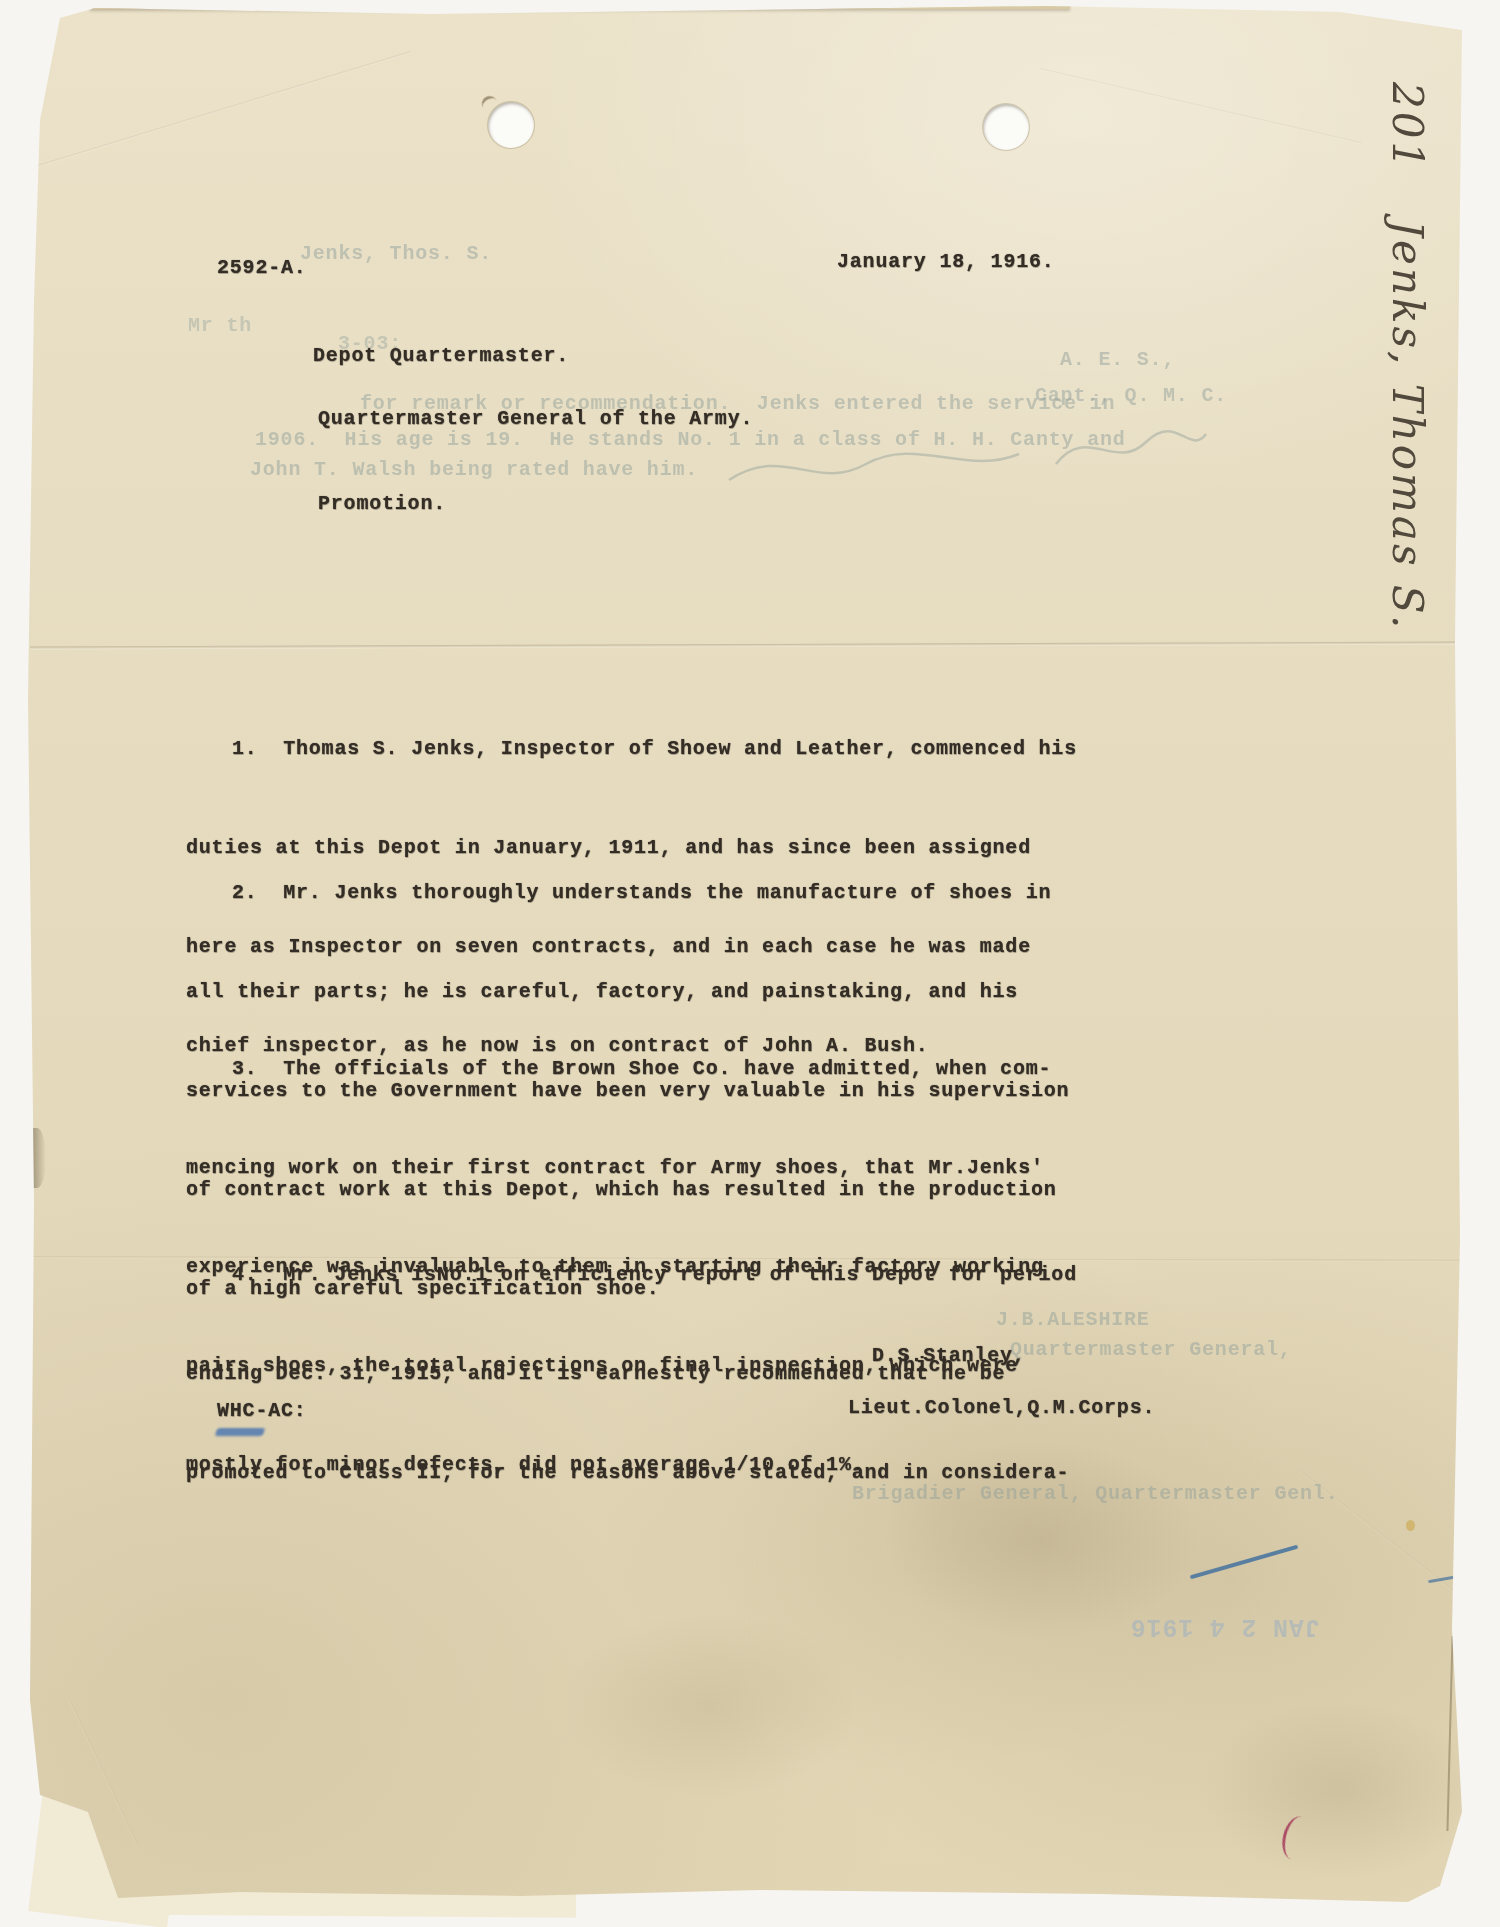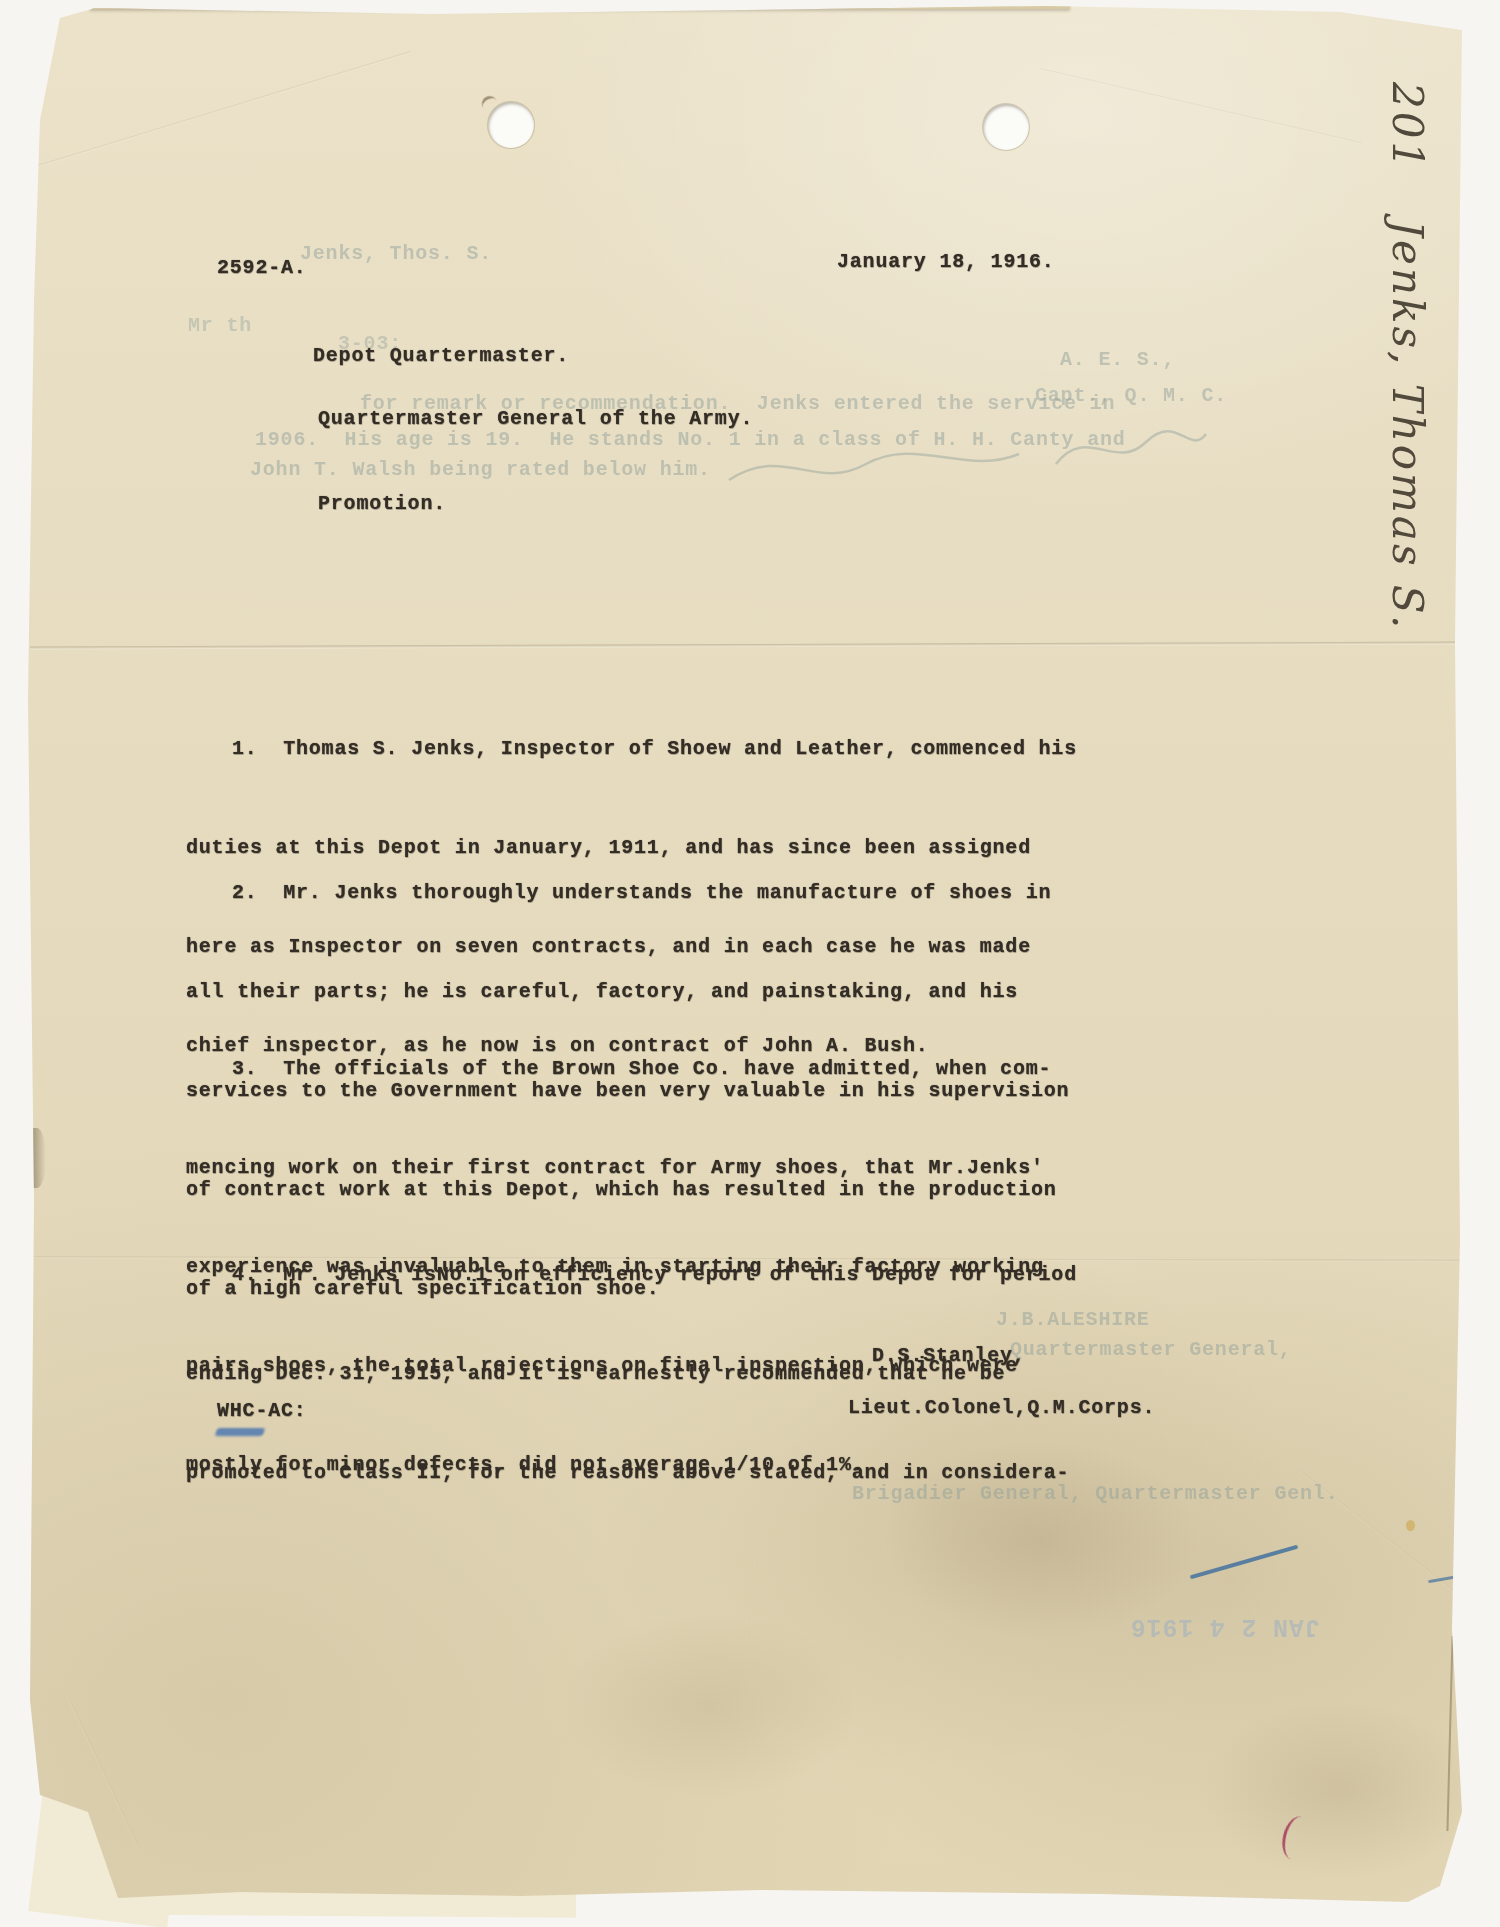--- a/index.html
+++ b/index.html
@@ -80,21 +80,21 @@
     <div class="shade" style="left:1200px;top:1700px;width:280px;height:180px;background:radial-gradient(ellipse,rgba(118,98,60,.14),transparent 70%);"></div>
 
     <div class="edge-line" style="left:1449px;top:1636px;width:2px;height:195px;transform:rotate(1.5deg);"></div>
     <div class="nick" style="left:28px;top:1128px;width:18px;height:60px;border-radius:0 60% 60% 0;"></div>
 
     <div class="ghost" style="left:300px;top:242px;">Jenks, Thos. S.</div>
     <div class="ghost" style="left:188px;top:314px;opacity:.4;">Mr th</div>
     <div class="ghost" style="left:338px;top:332px;opacity:.4;">3-03:</div>
     <div class="ghost" style="left:360px;top:392px;">for remark or recommendation.  Jenks entered the service in</div>
     <div class="ghost" style="left:255px;top:428px;">1906.  His age is 19.  He stands No. 1 in a class of H. H. Canty and</div>
-    <div class="ghost" style="left:250px;top:458px;">John T. Walsh being rated below him.</div>
+    <div class="ghost" style="left:250px;top:458px;">John T. Walsh being rated have him.</div>
     <svg class="ghost-svg" style="left:724px;top:438px;" width="300" height="60" viewBox="0 0 300 60">
       <path d="M5,42 C60,6 92,54 142,26 S242,38 295,16" stroke="#93a29b" stroke-width="2.5" fill="none"></path>
     </svg>
     <div class="ghost" style="left:1060px;top:348px;">A. E. S.,</div>
     <div class="ghost" style="left:1035px;top:384px;">Capt., Q. M. C.</div>
     <svg class="ghost-svg" style="left:1050px;top:420px;" width="160" height="60" viewBox="0 0 160 60">
       <path d="M6,44 C36,4 66,52 96,22 S140,36 156,14" stroke="#93a29b" stroke-width="2.5" fill="none"></path>
     </svg>
     <div class="ghost" style="left:996px;top:1308px;">J.B.ALESHIRE</div>
     <div class="ghost" style="left:1010px;top:1338px;">Quartermaster General,</div>

